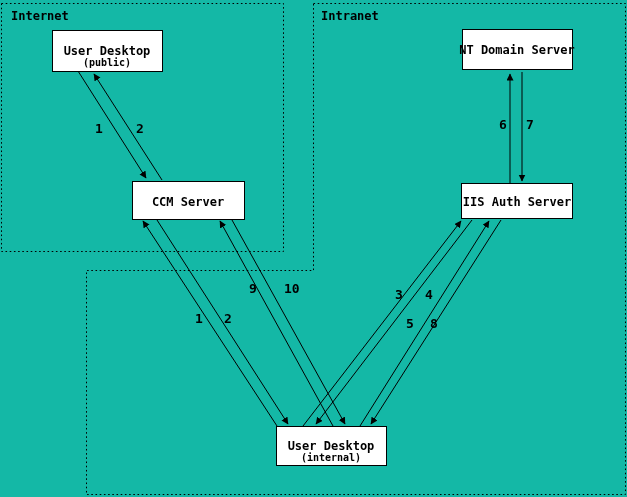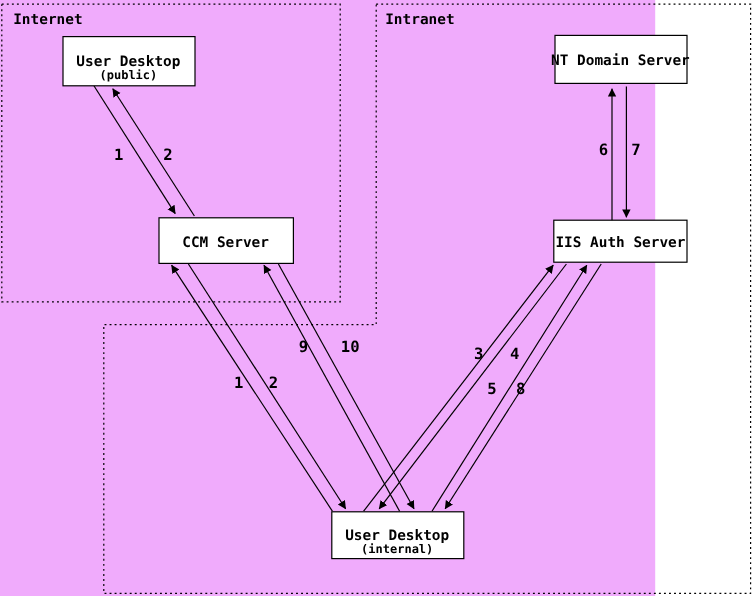--- a/index.html
+++ b/index.html
@@ -1,16 +1,16 @@
 <!DOCTYPE html>
 <html><head>
 <meta charset="utf-8">
 <style>
   html,body{margin:0;padding:0;background:#ffffff;}
-  .stage{width:546px;height:497px;position:relative;background:#f0abfc;}
+  .stage{width:627px;height:497px;position:relative;background:#14b8a6;}
   svg text{
     font-family:"DejaVu Sans Mono","Liberation Mono",monospace;
     font-weight:bold;
     fill:#000000;
   }
   .region-label{font-size:12px;}
   .node-label{font-size:12px;}
   .node-sublabel{font-size:10px;}
   .arrow-label{font-size:13px;}
   .boundary{fill:none;stroke:#000000;stroke-width:1;stroke-dasharray:1.6 2.6;}

